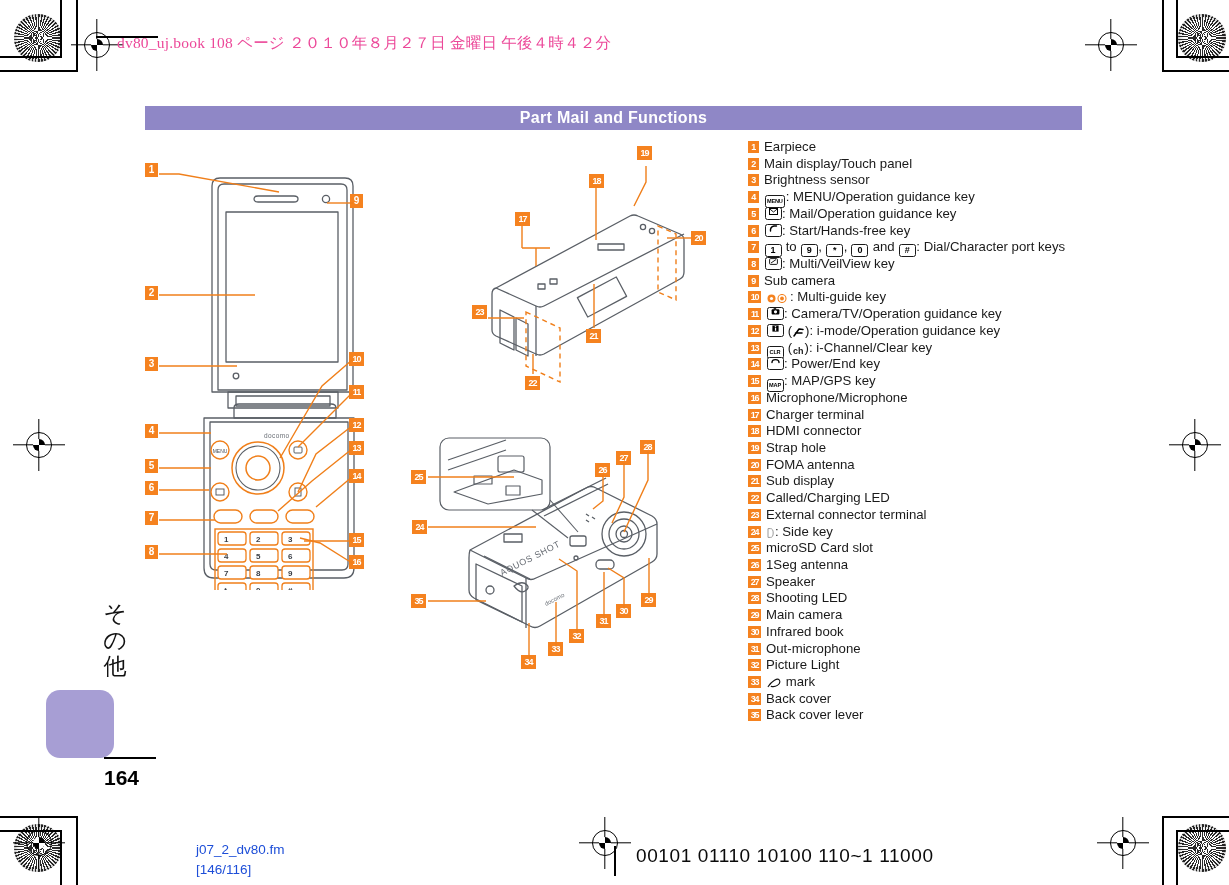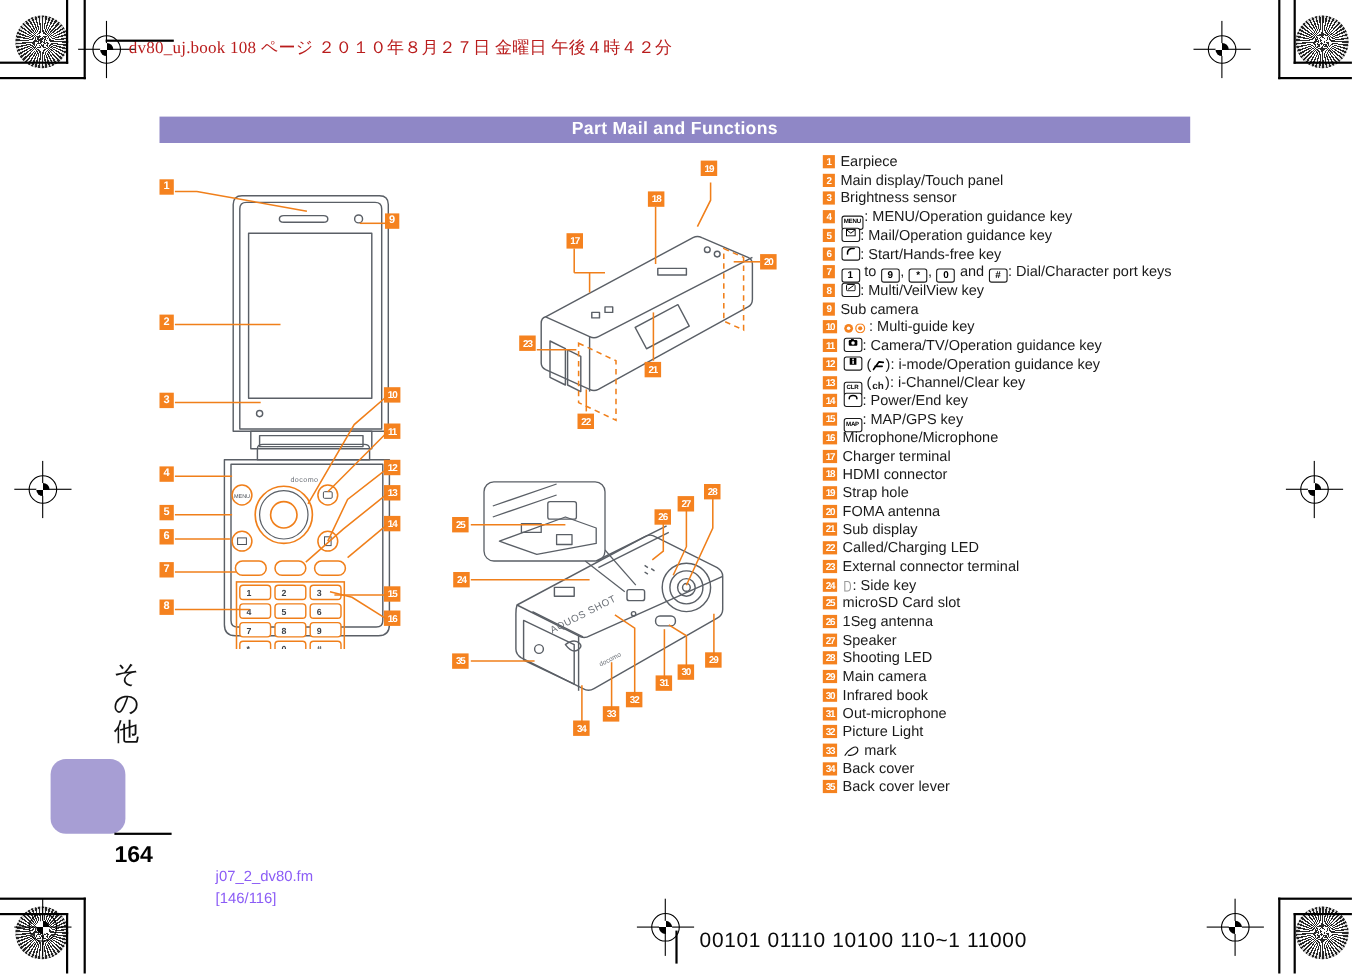--- a/index.html
+++ b/index.html
@@ -31,21 +31,21 @@
       conic-gradient(#000 0deg 90deg,#fff 90deg 180deg,#000 180deg 270deg,#fff 270deg 360deg);
   }
   .regmark .hl{position:absolute;left:50%;top:50%;transform:translate(-50%,-50%);
     width:52px;height:1.4px;background:#000;}
   .regmark .vl{position:absolute;left:50%;top:50%;transform:translate(-50%,-50%);
     width:1.4px;height:52px;background:#000;}
 
   
   .hdr-text{
     left:117px;top:33px;font-family:"Liberation Serif","DejaVu Serif",serif;
-    font-size:15.5px;color:#b91c1c;letter-spacing:.2px;white-space:nowrap;
+    font-size:15.5px;color:#ec4899;letter-spacing:.2px;white-space:nowrap;
   }
 
   
   .title-band{
     left:145px;top:106px;width:937px;height:24px;
     background:#8f87c6;color:#ffffff;
     font-size:16px;font-weight:bold;
     display:flex;align-items:center;justify-content:center;
     letter-spacing:.3px;
   }
@@ -58,21 +58,21 @@
   .side-jp{
     left:98px;top:600px;width:34px;
     font-family:"DejaVu Sans",sans-serif;font-size:23px;color:#111;
     line-height:1.16;text-align:center;
   }
   .page-no{
     left:104px;top:766px;font-size:21px;font-weight:bold;color:#000;
   }
   .page-rule{left:104px;top:757px;width:52px;height:2px;background:#000;}
   .footer-fm{
-    left:196px;top:787px;font-size:13.5px;color:#8b5cf6;line-height:1.45;
+    left:196px;top:840px;font-size:13.5px;color:#1d4ed8;line-height:1.45;
   }
   .binary{
     left:636px;top:845px;font-size:19px;color:#0a0a0a;letter-spacing:.6px;
     font-family:"Liberation Sans",sans-serif;white-space:nowrap;
   }
 
   
   .legend{left:748px;top:139px;width:330px;}
   .leg-row{display:flex;align-items:flex-start;height:16.72px;}
   .badge{

